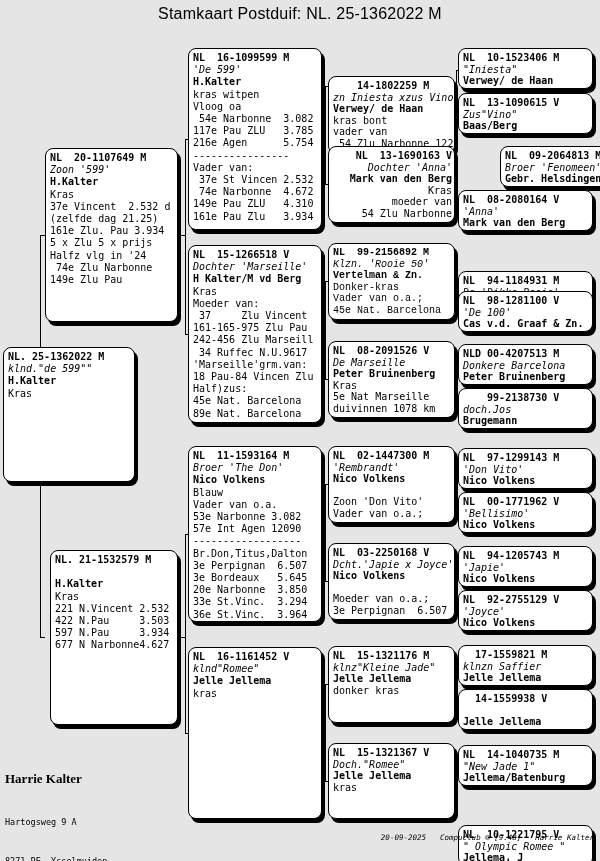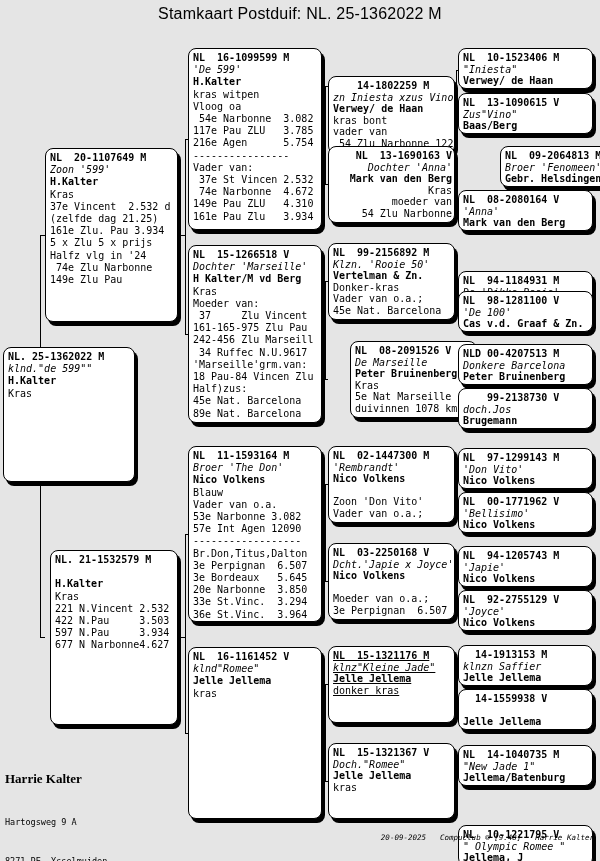--- a/index.html
+++ b/index.html
@@ -87,39 +87,39 @@
       <div class="conn" style="left: 455px; top: 781px; width: 1px; height: 1px;"></div>
       <div class="box" style="left: 3px; top: 347px; width: 132px; height: 135px;"><div class="ln b">NL. 25-1362022 M</div><div class="ln i">klnd."de 599""</div><div class="ln b">H.Kalter</div><div class="ln">Kras</div></div>
       <div class="box" style="left: 45px; top: 148px; width: 133px; height: 174px;"><div class="ln b">NL  20-1107649 M</div><div class="ln i">Zoon '599'</div><div class="ln b">H.Kalter</div><div class="ln">Kras</div><div class="ln">37e Vincent  2.532 d</div><div class="ln">(zelfde dag 21.25)</div><div class="ln">161e Zlu. Pau 3.934</div><div class="ln">5 x Zlu 5 x prijs</div><div class="ln">Halfz vlg in '24</div><div class="ln"> 74e Zlu Narbonne</div><div class="ln">149e Zlu Pau</div></div>
       <div class="box" style="left: 50px; top: 550px; width: 128px; height: 175px;"><div class="ln b">NL. 21-1532579 M</div><div class="ln">&nbsp;</div><div class="ln b">H.Kalter</div><div class="ln">Kras</div><div class="ln">221 N.Vincent 2.532</div><div class="ln">422 N.Pau     3.503</div><div class="ln">597 N.Pau     3.934</div><div class="ln">677 N Narbonne4.627</div></div>
       <div class="box" style="left: 188px; top: 48px; width: 134px; height: 182px;"><div class="ln b">NL  16-1099599 M</div><div class="ln i">'De 599'</div><div class="ln b">H.Kalter</div><div class="ln">kras witpen</div><div class="ln">Vloog oa</div><div class="ln"> 54e Narbonne  3.082</div><div class="ln">117e Pau ZLU   3.785</div><div class="ln">216e Agen      5.754</div><div class="ln">----------------</div><div class="ln">Vader van:</div><div class="ln"> 37e St Vincen 2.532</div><div class="ln"> 74e Narbonne  4.672</div><div class="ln">149e Pau ZLU   4.310</div><div class="ln">161e Pau Zlu   3.934</div></div>
       <div class="box" style="left: 188px; top: 245px; width: 134px; height: 178px;"><div class="ln b">NL  15-1266518 V</div><div class="ln i">Dochter 'Marseille'</div><div class="ln b">H Kalter/M vd Berg</div><div class="ln">Kras</div><div class="ln">Moeder van:</div><div class="ln"> 37     Zlu Vincent</div><div class="ln">161-165-975 Zlu Pau</div><div class="ln">242-456 Zlu Marseill</div><div class="ln"> 34 Ruffec N.U.9617</div><div class="ln">'Marseille'grm.van:</div><div class="ln">18 Pau-84 Vincen Zlu</div><div class="ln">Half)zus:</div><div class="ln">45e Nat. Barcelona</div><div class="ln">89e Nat. Barcelona</div></div>
       <div class="box" style="left: 188px; top: 446px; width: 134px; height: 176px;"><div class="ln b">NL  11-1593164 M</div><div class="ln i">Broer 'The Don'</div><div class="ln b">Nico Volkens</div><div class="ln">Blauw</div><div class="ln">Vader van o.a.</div><div class="ln">53e Narbonne 3.082</div><div class="ln">57e Int Agen 12090</div><div class="ln">------------------</div><div class="ln">Br.Don,Titus,Dalton</div><div class="ln">3e Perpignan  6.507</div><div class="ln">3e Bordeaux   5.645</div><div class="ln">20e Narbonne  3.850</div><div class="ln">33e St.Vinc.  3.294</div><div class="ln">36e St.Vinc.  3.964</div></div>
       <div class="box" style="left: 188px; top: 647px; width: 134px; height: 172px;"><div class="ln b">NL  16-1161452 V</div><div class="ln i">klnd"Romee"</div><div class="ln b">Jelle Jellema</div><div class="ln">kras</div></div>
       <div class="box sm" style="left: 328px; top: 48px; width: 127px; height: 78px; margin-top: 28px;"><div class="ln b">    14-1802259 M</div><div class="ln i">zn Iniesta xzus Vino</div><div class="ln b">Verwey/ de Haan</div><div class="ln">kras bont</div><div class="ln">vader van</div><div class="ln"> 54 Zlu Narbonne 122</div></div>
       <div class="box sm" style="left: 328px; top: 146px; width: 127px; height: 77px; text-align: right;"><div class="ln b">NL  13-1690163 V</div><div class="ln i">Dochter 'Anna'</div><div class="ln b">Mark van den Berg</div><div class="ln">Kras</div><div class="ln">moeder van</div><div class="ln"> 54 Zlu Narbonne</div></div>
-      <div class="box sm" style="left: 328px; top: 243px; width: 127px; height: 77px;"><div class="ln b">NL  99-2156892 M</div><div class="ln i">Klzn. 'Rooie 50'</div><div class="ln b">Vertelman &amp; Zn.</div><div class="ln">Donker-kras</div><div class="ln">Vader van o.a.;</div><div class="ln">45e Nat. Barcelona</div></div>
-      <div class="box sm" style="left: 328px; top: 341px; width: 127px; height: 77px; margin-left: 22px;"><div class="ln b">NL  08-2091526 V</div><div class="ln i">De Marseille</div><div class="ln b">Peter Bruinenberg</div><div class="ln">Kras</div><div class="ln">5e Nat Marseille</div><div class="ln">duivinnen 1078 km</div></div>
+      <div class="box sm" style="left: 328px; top: 243px; width: 127px; height: 77px; font-family: Liberation Mono, monospace;"><div class="ln b">NL  99-2156892 M</div><div class="ln i">Klzn. 'Rooie 50'</div><div class="ln b">Vertelman &amp; Zn.</div><div class="ln">Donker-kras</div><div class="ln">Vader van o.a.;</div><div class="ln">45e Nat. Barcelona</div></div>
+      <div class="box sm" style="left: 328px; top: 341px; width: 127px; height: 77px;"><div class="ln b">NL  08-2091526 V</div><div class="ln i">De Marseille</div><div class="ln b">Peter Bruinenberg</div><div class="ln">Kras</div><div class="ln">5e Nat Marseille</div><div class="ln">duivinnen 1078 km</div></div>
       <div class="box sm" style="left: 328px; top: 446px; width: 127px; height: 77px;"><div class="ln b">NL  02-1447300 M</div><div class="ln i">'Rembrandt'</div><div class="ln b">Nico Volkens</div><div class="ln">&nbsp;</div><div class="ln">Zoon 'Don Vito'</div><div class="ln">Vader van o.a.;</div></div>
       <div class="box sm" style="left: 328px; top: 543px; width: 127px; height: 77px;"><div class="ln b">NL  03-2250168 V</div><div class="ln i">Dcht.'Japie x Joyce'</div><div class="ln b">Nico Volkens</div><div class="ln">&nbsp;</div><div class="ln">Moeder van o.a.;</div><div class="ln">3e Perpignan  6.507</div></div>
-      <div class="box sm" style="left: 328px; top: 646px; width: 127px; height: 77px; text-decoration: underline;"><div class="ln b">NL  15-1321176 M</div><div class="ln i">klnz"Kleine Jade"</div><div class="ln b">Jelle Jellema</div><div class="ln">donker kras</div></div>
+      <div class="box sm" style="left: 328px; top: 646px; width: 127px; height: 77px;"><div class="ln b">NL  15-1321176 M</div><div class="ln i">klnz"Kleine Jade"</div><div class="ln b">Jelle Jellema</div><div class="ln">donker kras</div></div>
       <div class="box sm" style="left: 328px; top: 743px; width: 127px; height: 76px;"><div class="ln b">NL  15-1321367 V</div><div class="ln i">Doch."Romee"</div><div class="ln b">Jelle Jellema</div><div class="ln">kras</div></div>
       <div class="box sm" style="left: 458px; top: 48px; width: 135px; height: 41px;"><div class="ln b">NL  10-1523406 M</div><div class="ln i">"Iniesta"</div><div class="ln b">Verwey/ de Haan</div></div>
       <div class="box sm" style="left: 458px; top: 93px; width: 135px; height: 41px;"><div class="ln b">NL  13-1090615 V</div><div class="ln i">Zus"Vino"</div><div class="ln b">Baas/Berg</div></div>
       <div class="box sm" style="left: 474px; top: 146px; width: 135px; height: 41px; margin-left: 26px;"><div class="ln b">NL  09-2064813 M</div><div class="ln i">Broer 'Fenomeen'</div><div class="ln b">Gebr. Helsdingen</div></div>
       <div class="box sm" style="left: 458px; top: 190px; width: 135px; height: 41px;"><div class="ln b">NL  08-2080164 V</div><div class="ln i">'Anna'</div><div class="ln b">Mark van den Berg</div></div>
       <div class="box sm" style="left: 458px; top: 246px; width: 135px; height: 41px; margin-top: 25px;"><div class="ln b">NL  94-1184931 M</div><div class="ln i">De 'Dikke Rooie'</div><div class="ln b">Vertelman &amp; Zn.</div></div>
       <div class="box sm" style="left: 458px; top: 291px; width: 135px; height: 41px;"><div class="ln b">NL  98-1281100 V</div><div class="ln i">'De 100'</div><div class="ln b">Cas v.d. Graaf &amp; Zn.</div></div>
       <div class="box sm" style="left: 458px; top: 344px; width: 135px; height: 41px;"><div class="ln b">NLD 00-4207513 M</div><div class="ln i">Donkere Barcelona</div><div class="ln b">Peter Bruinenberg</div></div>
       <div class="box sm" style="left: 458px; top: 388px; width: 135px; height: 41px;"><div class="ln b">    99-2138730 V</div><div class="ln i">doch.Jos</div><div class="ln b">Brugemann</div></div>
       <div class="box sm" style="left: 458px; top: 448px; width: 135px; height: 41px;"><div class="ln b">NL  97-1299143 M</div><div class="ln i">'Don Vito'</div><div class="ln b">Nico Volkens</div></div>
       <div class="box sm" style="left: 458px; top: 492px; width: 135px; height: 41px;"><div class="ln b">NL  00-1771962 V</div><div class="ln i">'Bellisimo'</div><div class="ln b">Nico Volkens</div></div>
       <div class="box sm" style="left: 458px; top: 546px; width: 135px; height: 41px;"><div class="ln b">NL  94-1205743 M</div><div class="ln i">'Japie'</div><div class="ln b">Nico Volkens</div></div>
       <div class="box sm" style="left: 458px; top: 590px; width: 135px; height: 41px;"><div class="ln b">NL  92-2755129 V</div><div class="ln i">'Joyce'</div><div class="ln b">Nico Volkens</div></div>
-      <div class="box sm" style="left: 458px; top: 645px; width: 135px; height: 41px;"><div class="ln b">  14-1913153 M</div><div class="ln i">klnzn Saffier</div><div class="ln b">Jelle Jellema</div></div>
+      <div class="box sm" style="left: 458px; top: 645px; width: 135px; height: 41px;"><div class="ln b">  17-1559821 M</div><div class="ln i">klnzn Saffier</div><div class="ln b">Jelle Jellema</div></div>
       <div class="box sm" style="left: 458px; top: 689px; width: 135px; height: 41px;"><div class="ln b">  14-1559938 V</div><div class="ln">&nbsp;</div><div class="ln b">Jelle Jellema</div></div>
       <div class="box sm" style="left: 458px; top: 745px; width: 135px; height: 41px;"><div class="ln b">NL  14-1040735 M</div><div class="ln i">"New Jade 1"</div><div class="ln b">Jellema/Batenburg</div></div>
       <div class="box sm" style="left: 458px; top: 789px; width: 135px; height: 41px; margin-top: 36px;"><div class="ln b">NL  10-1221795 V</div><div class="ln i">" Olympic Romee "</div><div class="ln b">Jellema, J</div></div>
     </div>
   <div class="contact">
     <div class="cname">Harrie Kalter</div>
     <div>Hartogsweg 9 A</div>
     <div>8271 PE  Ysselmuiden</div>
     
     

